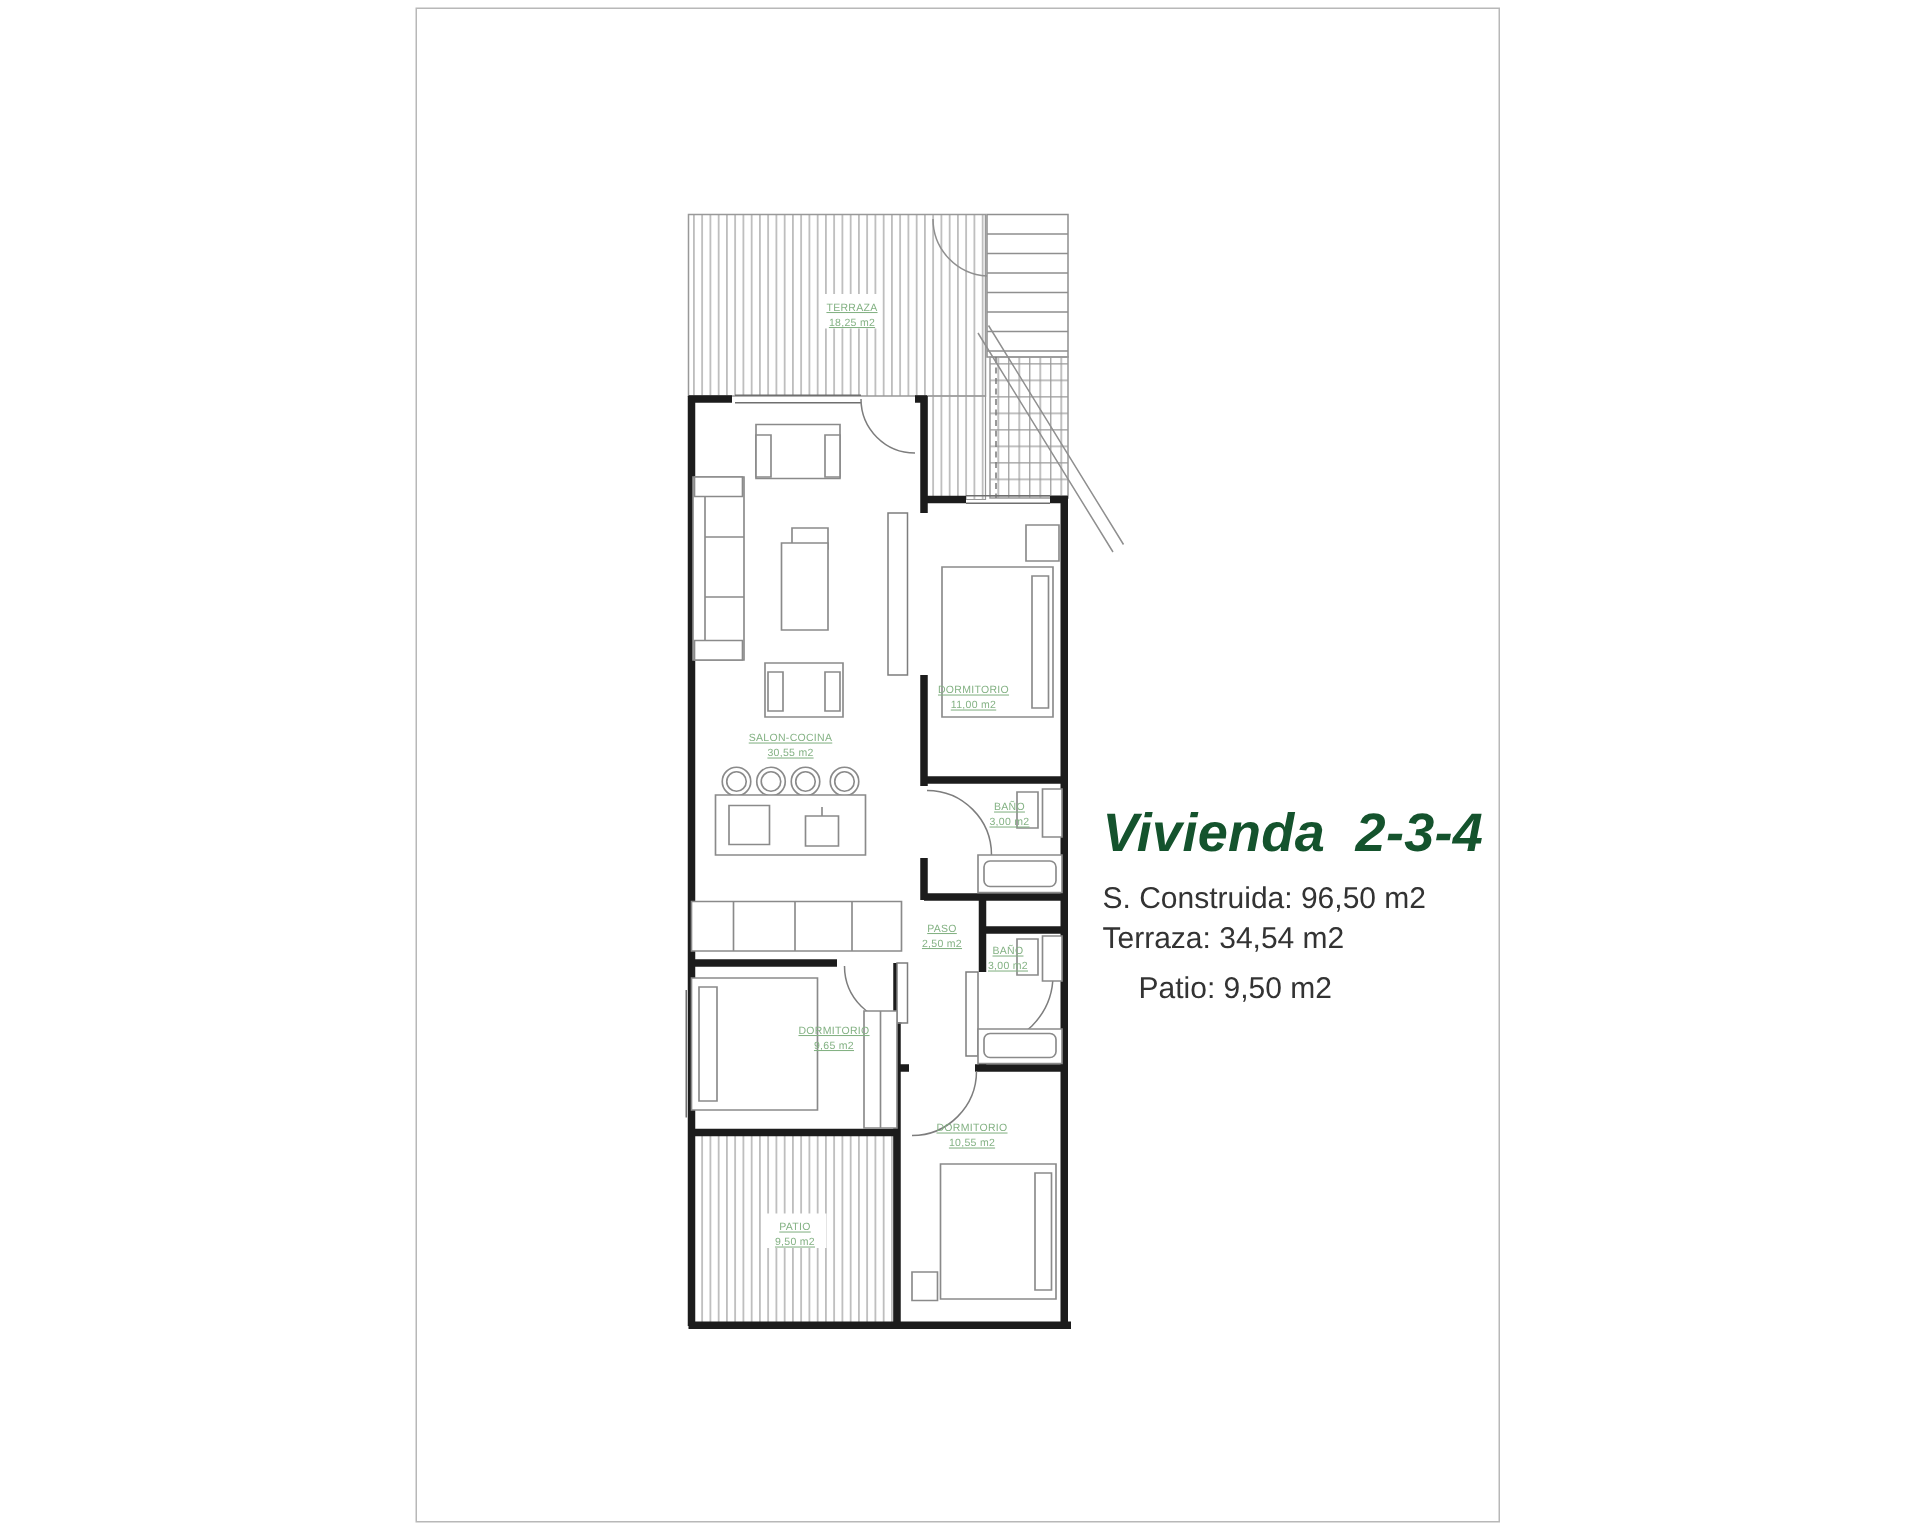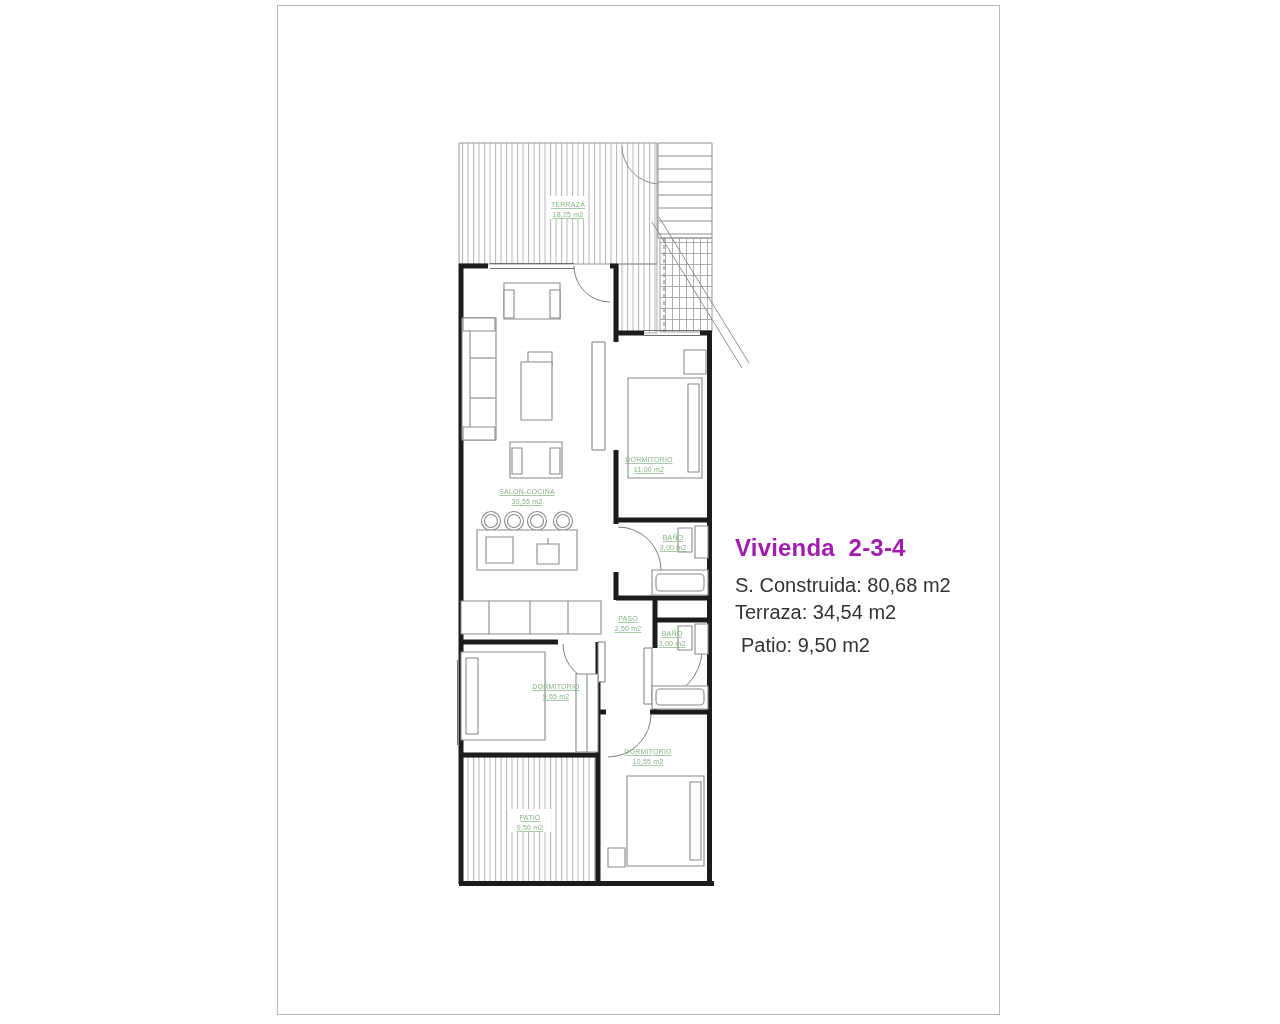--- a/index.html
+++ b/index.html
@@ -13,25 +13,25 @@
   }
   .plan{position:absolute;left:440px;top:120px;}
   .rlabel{
     font-family:"Liberation Sans",sans-serif;
     font-size:7px;letter-spacing:.2px;
     fill:var(--label-green,#84b284);
     text-decoration:underline;text-anchor:middle;
   }
   .info{position:absolute;left:735px;top:534px;color:#2e2e2e;}
   .info h1{
-    margin:0 0 10px 0;font-size:24px;font-weight:bold;color:#a21caf;
-    white-space:pre;letter-spacing:.2px;
+    margin:0 0 10px 0;font-size:36px;font-weight:bold;color:#14532d;
+    white-space:pre;letter-spacing:.2px;font-style:italic;
   }
   .info .iline{font-size:20px;line-height:27px;color:#333;}
-  .info .iline.patio{margin-top:6px;margin-left:6px;}
+  .info .iline.patio{margin-top:6px;margin-left:24px;}
   svg line,svg path,svg rect,svg circle{vector-effect:non-scaling-stroke;}
 </style>
 </head>
 <body>
 
 <div class="sheet"></div>
 
 <svg class="plan" width="330" height="790" viewBox="440 120 330 790" xmlns="http://www.w3.org/2000/svg">
   <defs>
     <pattern id="hatch" width="5.5" height="8" patternUnits="userSpaceOnUse">
@@ -204,16 +204,16 @@
     <text class="rlabel" x="530" y="820">PATIO</text>
     <text class="rlabel" x="530" y="830">9,50 m2</text>
 
     <text class="rlabel" x="648" y="754">DORMITORIO</text>
     <text class="rlabel" x="648" y="764">10,55 m2</text>
   </g>
 </svg>
 
 <div class="info">
   <h1>Vivienda  2-3-4</h1>
-  <div class="iline">S. Construida: 80,68 m2</div>
+  <div class="iline">S. Construida: 96,50 m2</div>
   <div class="iline">Terraza: 34,54 m2</div>
   <div class="iline patio">Patio: 9,50 m2</div>
 </div>
 
 </body></html>

